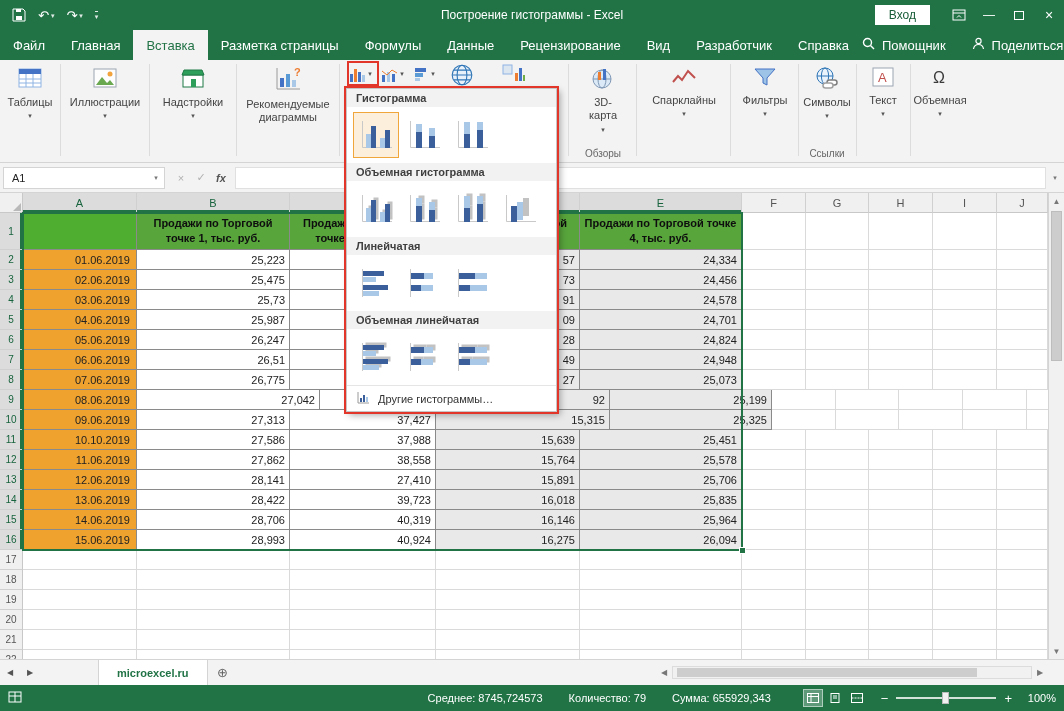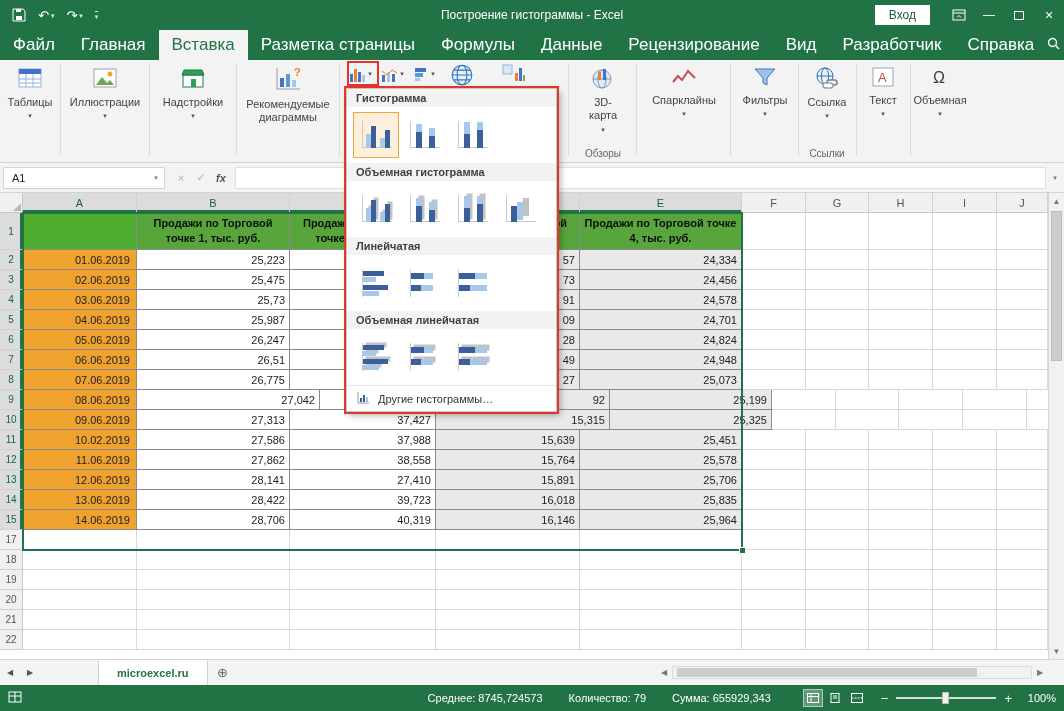--- a/index.html
+++ b/index.html
@@ -17,21 +17,21 @@
   .qicon{display:flex;align-items:center;gap:2px;color:#fff;font-size:13px;line-height:1;}
   .qcaret{font-size:7px;opacity:.85;}
   .wtitle{position:absolute;left:0;right:0;text-align:center;font-size:12px;pointer-events:none;}
   .tb-right{margin-left:auto;display:flex;align-items:center;gap:0;z-index:2;}
   .signin{background:#fff;color:#185c37;font-size:12px;padding:3px 14px;margin-right:14px;cursor:pointer;}
   .tbicon{width:30px;height:30px;display:flex;align-items:center;justify-content:center;}
   .winbtn{width:30px;height:30px;display:flex;align-items:center;justify-content:center;font-size:12px;}
   .restore-glyph{width:10px;height:9px;border:1px solid #fff;display:block;}
 
   
-  .tabsrow{height:30px;background:var(--excel-green);display:flex;align-items:stretch;color:#fff;font-size:17px;}
+  .tabsrow{height:30px;background:var(--excel-green);display:flex;align-items:stretch;color:#fff;font-size:13px;}
   .tab{padding:0 13px;display:flex;align-items:center;cursor:pointer;white-space:nowrap;}
   .tab.active{background:var(--ribbon-bg);color:var(--excel-green);}
   .tabs-right{margin-left:auto;display:flex;align-items:center;gap:26px;padding-right:12px;}
   .traits{display:flex;align-items:center;gap:7px;cursor:pointer;}
 
   
   .ribbon{height:103px;background:var(--ribbon-bg);border-bottom:1px solid #d4d4d4;position:relative;display:flex;font-size:11px;color:#444;}
   .rgroup{position:relative;height:100%;display:flex;justify-content:center;}
   .rsep{width:1px;background:#dcdcdc;margin:4px 0 6px;}
   .rsepa{position:absolute;top:4px;bottom:6px;width:1px;background:#dcdcdc;}
@@ -311,21 +311,21 @@
   <div class="rsepa" style="left:798px;"></div>
   <div class="rgroup" style="position:absolute;left:800px;width:54px;height:100%;">
     <div class="bigbtn">
       <span><svg width="26" height="24" viewBox="0 0 26 24">
             <circle cx="11" cy="10" r="8" fill="#eaf2fb" stroke="#2e75b6"></circle>
             <path d="M3 10h16" stroke="#2e75b6"></path>
             <ellipse cx="11" cy="10" rx="3.6" ry="8" fill="none" stroke="#2e75b6"></ellipse>
             <rect x="13" y="14" width="10" height="5" rx="2.5" fill="#fff" stroke="#7f7f7f" stroke-width="1.5"></rect>
             <rect x="9" y="17" width="10" height="5" rx="2.5" fill="#fff" stroke="#a0a0a0" stroke-width="1.5"></rect>
           </svg></span>
-      <span>Ссылка</span>
+      <span>Символы</span>
       <span class="caret">▾</span>
     </div>
     <div class="grouplabel">Ссылки</div>
   </div>
   <div class="rsepa" style="left:856px;"></div>
   <div class="rgroup" style="position:absolute;left:858px;width:50px;height:100%;">
     <div class="bigbtn">
       <span><svg width="24" height="22" viewBox="0 0 24 22">
             <rect x="2" y="2" width="20" height="18" fill="#fff" stroke="#9aa5b1"></rect>
             <text x="7" y="16" font-size="13" fill="#c0504d">A</text>
@@ -501,21 +501,21 @@
         <div class="cell tbl num seltint" style="width:174px">15,315</div>
         <div class="cell tbl num seltint" style="width:162px">25,325</div>
         <div class="cell" style="width:64px"></div>
         <div class="cell" style="width:63px"></div>
         <div class="cell" style="width:64px"></div>
         <div class="cell" style="width:64px"></div>
         <div class="cell" style="width:51px"></div>
       </div>
       <div class="grow" style="height:20px">
         <div class="rh sel">11</div>
-        <div class="cell tbl date" style="width:114px">10.02.2019</div>
+        <div class="cell tbl date" style="width:114px">10.10.2019</div>
         <div class="cell tbl num" style="width:153px">27,586</div>
         <div class="cell tbl num" style="width:146px">37,988</div>
         <div class="cell tbl num seltint" style="width:144px">15,639</div>
         <div class="cell tbl num seltint" style="width:162px">25,451</div>
         <div class="cell" style="width:64px"></div>
         <div class="cell" style="width:63px"></div>
         <div class="cell" style="width:64px"></div>
         <div class="cell" style="width:64px"></div>
         <div class="cell" style="width:51px"></div>
       </div>
@@ -558,20 +558,33 @@
         <div class="cell" style="width:64px"></div>
         <div class="cell" style="width:51px"></div>
       </div>
       <div class="grow" style="height:20px">
         <div class="rh sel">15</div>
         <div class="cell tbl date" style="width:114px">14.06.2019</div>
         <div class="cell tbl num" style="width:153px">28,706</div>
         <div class="cell tbl num" style="width:146px">40,319</div>
         <div class="cell tbl num seltint" style="width:144px">16,146</div>
         <div class="cell tbl num seltint" style="width:162px">25,964</div>
+        <div class="cell" style="width:64px"></div>
+        <div class="cell" style="width:63px"></div>
+        <div class="cell" style="width:64px"></div>
+        <div class="cell" style="width:64px"></div>
+        <div class="cell" style="width:51px"></div>
+      </div>
+      <div class="grow" style="height:20px">
+        <div class="rh sel">16</div>
+        <div class="cell tbl date" style="width:114px">15.06.2019</div>
+        <div class="cell tbl num" style="width:153px">28,993</div>
+        <div class="cell tbl num" style="width:146px">40,924</div>
+        <div class="cell tbl num seltint" style="width:144px">16,275</div>
+        <div class="cell tbl num seltint" style="width:162px">26,094</div>
         <div class="cell" style="width:64px"></div>
         <div class="cell" style="width:63px"></div>
         <div class="cell" style="width:64px"></div>
         <div class="cell" style="width:64px"></div>
         <div class="cell" style="width:51px"></div>
       </div>
       <div class="grow" style="height:20px">
         <div class="rh">17</div>
         <div class="cell" style="width:114px"></div>
         <div class="cell" style="width:153px"></div>

